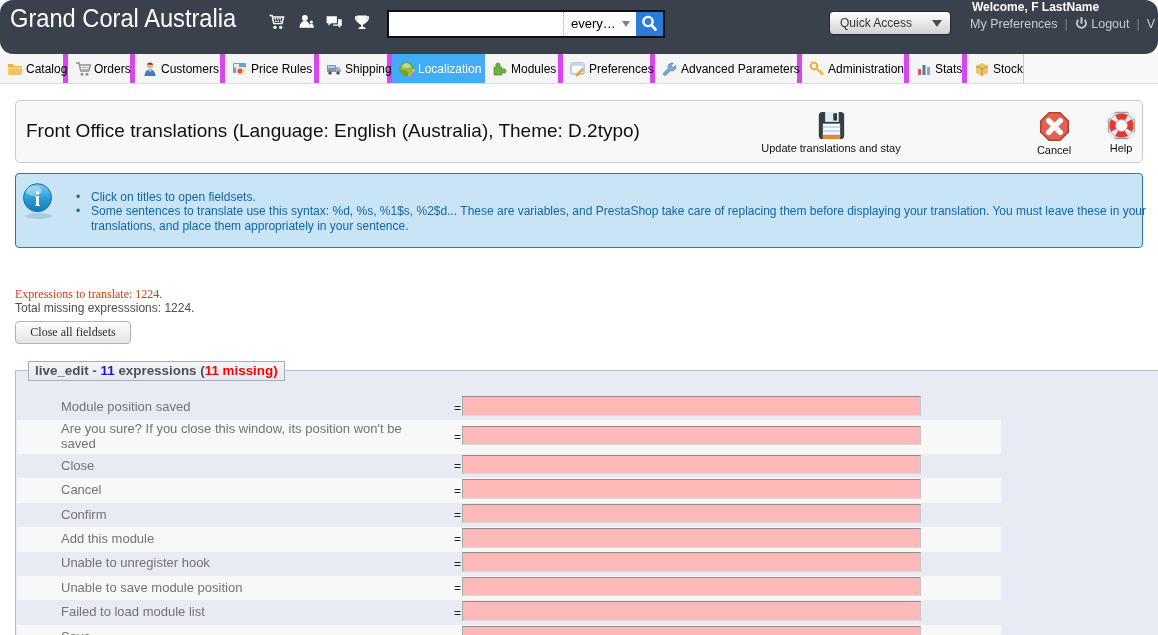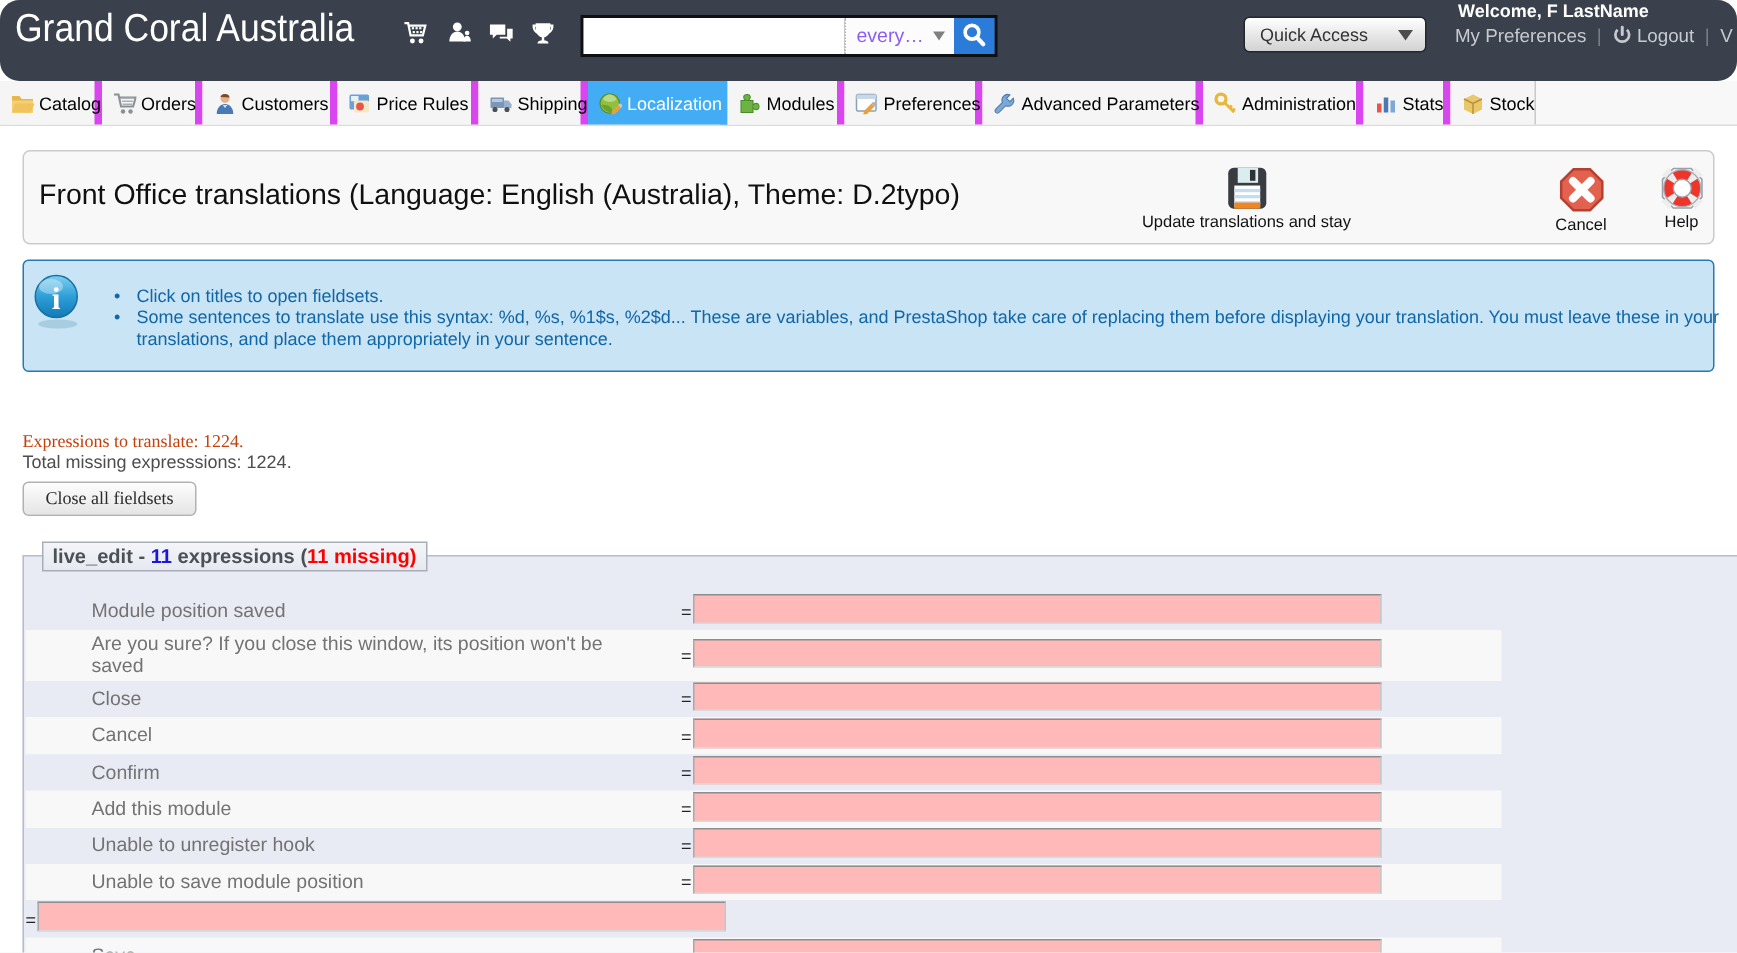--- a/index.html
+++ b/index.html
@@ -6,21 +6,21 @@
 html,body { width:1158px; height:635px; overflow:hidden; background:#fff;
   font-family:"Liberation Sans", sans-serif; }
 #page { position:relative; width:1158px; height:635px; }
 
 
 #hdr { position:absolute; left:0; top:0; width:1158px; height:54px; background:#3a414c;border-radius:13px; }
 #logo { position:absolute; left:10px; top:3px; color:#fff; font-size:26px; font-weight:400; transform:scaleX(0.91); transform-origin:0 0; white-space:nowrap; }
 .hico { position:absolute; top:13px; }
 #search { position:absolute; left:387px; top:10px; border:2px solid #0e1013; display:flex; height:24px; }
 #sinput { width:174px; height:24px; background:#fff; }
-#severy { width:73px; height:24px; background:#fcfcfc; border-left:1px dotted #b0b0b0; font-size:13px; color:#8b5cf6; line-height:24px; padding-left:7px; position:relative; box-sizing:border-box; }
+#severy { width:73px; height:24px; background:#fcfcfc; border-left:1px dotted #b0b0b0; font-size:13px; color:#000000; line-height:24px; padding-left:7px; position:relative; box-sizing:border-box; }
 #severy .arr { position:absolute; right:6px; top:9px; width:0; height:0; border:4.5px solid transparent; border-top:6px solid #808080; }
 #sbtn { width:27px; height:24px; background:#2b7cd9; position:relative; }
 #qa { position:absolute; left:829px; top:11px; width:110px; height:22px; border:1px solid #23272e; border-radius:4px; background:linear-gradient(#ffffff,#d2d2d2); font-size:12px; color:#333; line-height:22px; padding-left:10px; }
 #qa .arr { position:absolute; right:8px; top:8px; width:0; height:0; border:5.5px solid transparent; border-top:7px solid #4d4d4d; }
 #welcome { position:absolute; left:972px; top:0px; color:#fff; font-size:12px; font-weight:700; }
 #hlinks { position:absolute; left:970px; top:17px; color:#c6cad0; font-size:12.5px; white-space:nowrap; }
 #hlinks .sep { color:#7b8088; margin:0 7px; }
 
 
 #tabs { position:absolute; left:0; top:54px; width:1158px; height:29px; background:#f8f8f8; border-bottom:1px solid #dcdcdc; display:flex; }
@@ -286,20 +286,21 @@
           <div class="lbl">Unable to unregister hook</div>
           <div class="eq">=</div>
           <div class="inp"></div>
         </div>
       <div class="row even" style="height:24.4px">
           <div class="lbl">Unable to save module position</div>
           <div class="eq">=</div>
           <div class="inp"></div>
         </div>
       <div class="row odd" style="height:24.4px">
+          <div class="lbl">Failed to load module list</div>
           <div class="eq">=</div>
           <div class="inp"></div>
         </div>
       <div class="row even" style="height:24.4px">
           <div class="lbl">Save</div>
           <div class="eq">=</div>
           <div class="inp"></div>
         </div>
     </div>
   </div>

